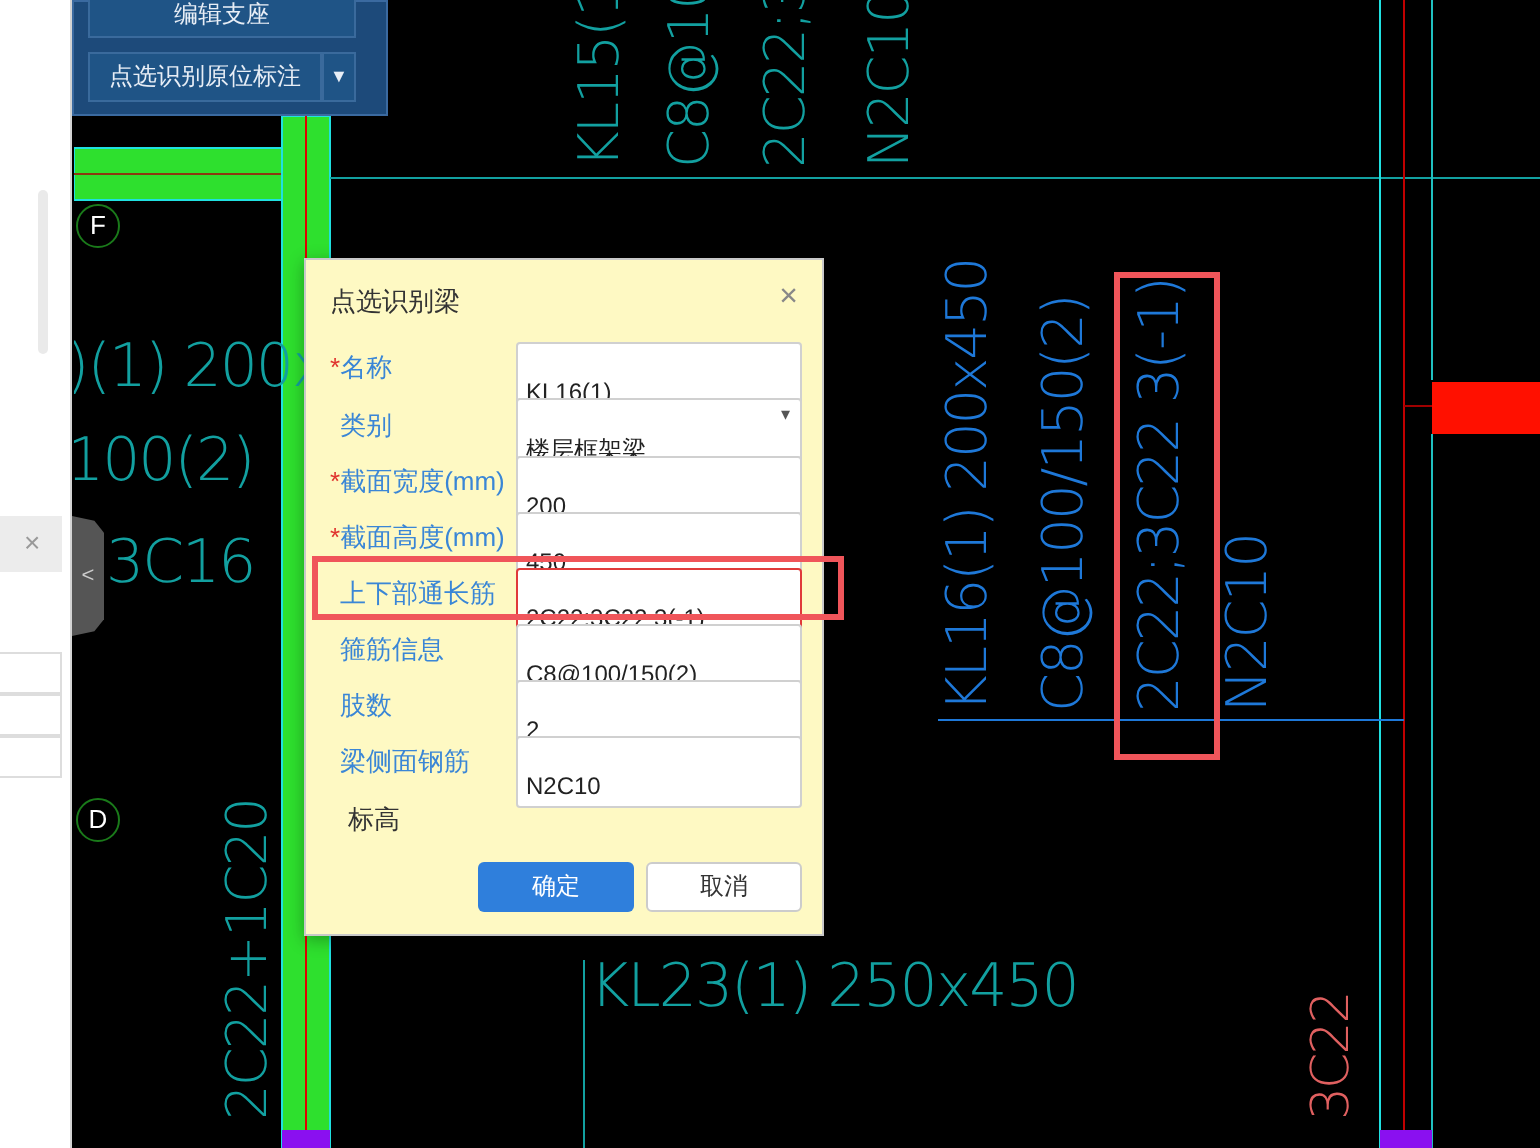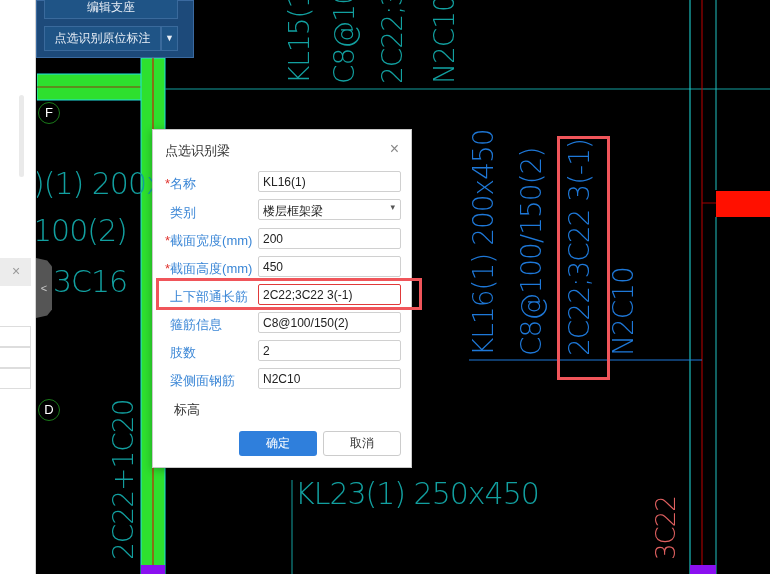--- a/index.html
+++ b/index.html
@@ -8,27 +8,27 @@
   .left-panel .scroll { position: absolute; left: 19px; top: 95px; width: 5px; height: 82px; background: #eaeaea; border-radius: 3px; }
   .left-panel .tab-head { position: absolute; left: 0; top: 258px; width: 31px; height: 28px; background: #ececec; }
   .left-panel .tab-close { position: absolute; left: 12px; top: 263px; color: #999; font-size: 14px; }
   .left-panel .row { position: absolute; left: 0; width: 31px; height: 21px; border: 1px solid #ddd; border-left: none; background: #fff; }
   .collapse-handle { position: absolute; left: 36px; top: 258px; width: 16px; height: 60px; background: #555; border-radius: 0 6px 6px 0; clip-path: polygon(0 0, 70% 4%, 100% 14%, 100% 86%, 70% 96%, 0 100%); color: #ccc; font-size: 11px; display: flex; align-items: center; justify-content: center; }
   .canvas { position: absolute; left: 37px; top: 0; width: 733px; height: 574px; background: #000; overflow: hidden; }
   .cad { position: absolute; color: #12a0a0; font-family: "DejaVu Sans", sans-serif; font-weight: 200; white-space: nowrap; letter-spacing: -1px; }
   .v { transform-origin: left top; transform: rotate(-90deg); }
   .toolbar { position: absolute; left: 36px; top: 0; width: 158px; height: 58px; background: #1d4a7a; border: 1px solid #3b6aa0; }
   .tb-btn { position: absolute; background: #1f5486; border: 1px solid #3a6a9c; color: #e8eef6; font-size: 12px; text-align: center; line-height: 22px; }
-  .dialog { position: absolute; left: 152px; top: 129px; width: 260px; height: 339px; background: #ffffff; border: 1px solid #c9c9c9; box-shadow: 0 2px 8px rgba(0,0,0,0.3); }
+  .dialog { position: absolute; left: 152px; top: 129px; width: 260px; height: 339px; background: #fef9c3; border: 1px solid #c9c9c9; box-shadow: 0 2px 8px rgba(0,0,0,0.3); }
   .dlg-title { position: absolute; left: 12px; top: 12px; font-size: 13px; color: #333; }
   .dlg-close { position: absolute; right: 12px; top: 10px; font-size: 16px; color: #888; }
   .lbl { position: absolute; left: 12px; font-size: 13px; color: #3a86d6; }
   .lbl .req { color: #e0342f; }
   .lbl.dark { color: #333; text-align: right; }
-  .fld { position: absolute; left: 105px; width: 143px; height: 21px; border: 1px solid #d0d0d0; border-radius: 2px; font-size: 12px; color: #222; padding: 3px 4px; background: #fff; }
+  .fld { position: absolute; left: 105px; width: 143px; height: 21px; border: 1px solid #d0d0d0; border-radius: 2px; font-size: 12px; color: #222; padding: 17px 4px; background: #fff; }
   .fld.sel::after { content: "▾"; position: absolute; right: 5px; top: 2px; font-size: 9px; color: #555; }
   .fld.err { border: 1px solid #e03a3a; }
   .hl-box { position: absolute; border: 3px solid #f0555a; }
   .btn-ok { position: absolute; left: 86px; top: 301px; width: 78px; height: 25px; background: #2f7fdc; color: #fff; font-size: 12px; border-radius: 3px; text-align: center; line-height: 25px; }
   .btn-cancel { position: absolute; left: 170px; top: 301px; width: 78px; height: 25px; background: #fff; border: 1px solid #ccc; color: #333; font-size: 12px; border-radius: 3px; text-align: center; line-height: 23px; }
   .axis-circle { position: absolute; width: 22px; height: 22px; border: 1px solid #1a7a1a; border-radius: 50%; color: #fff; font-size: 13px; text-align: center; line-height: 20px; }
 </style>
 </head>
 <body>
 

